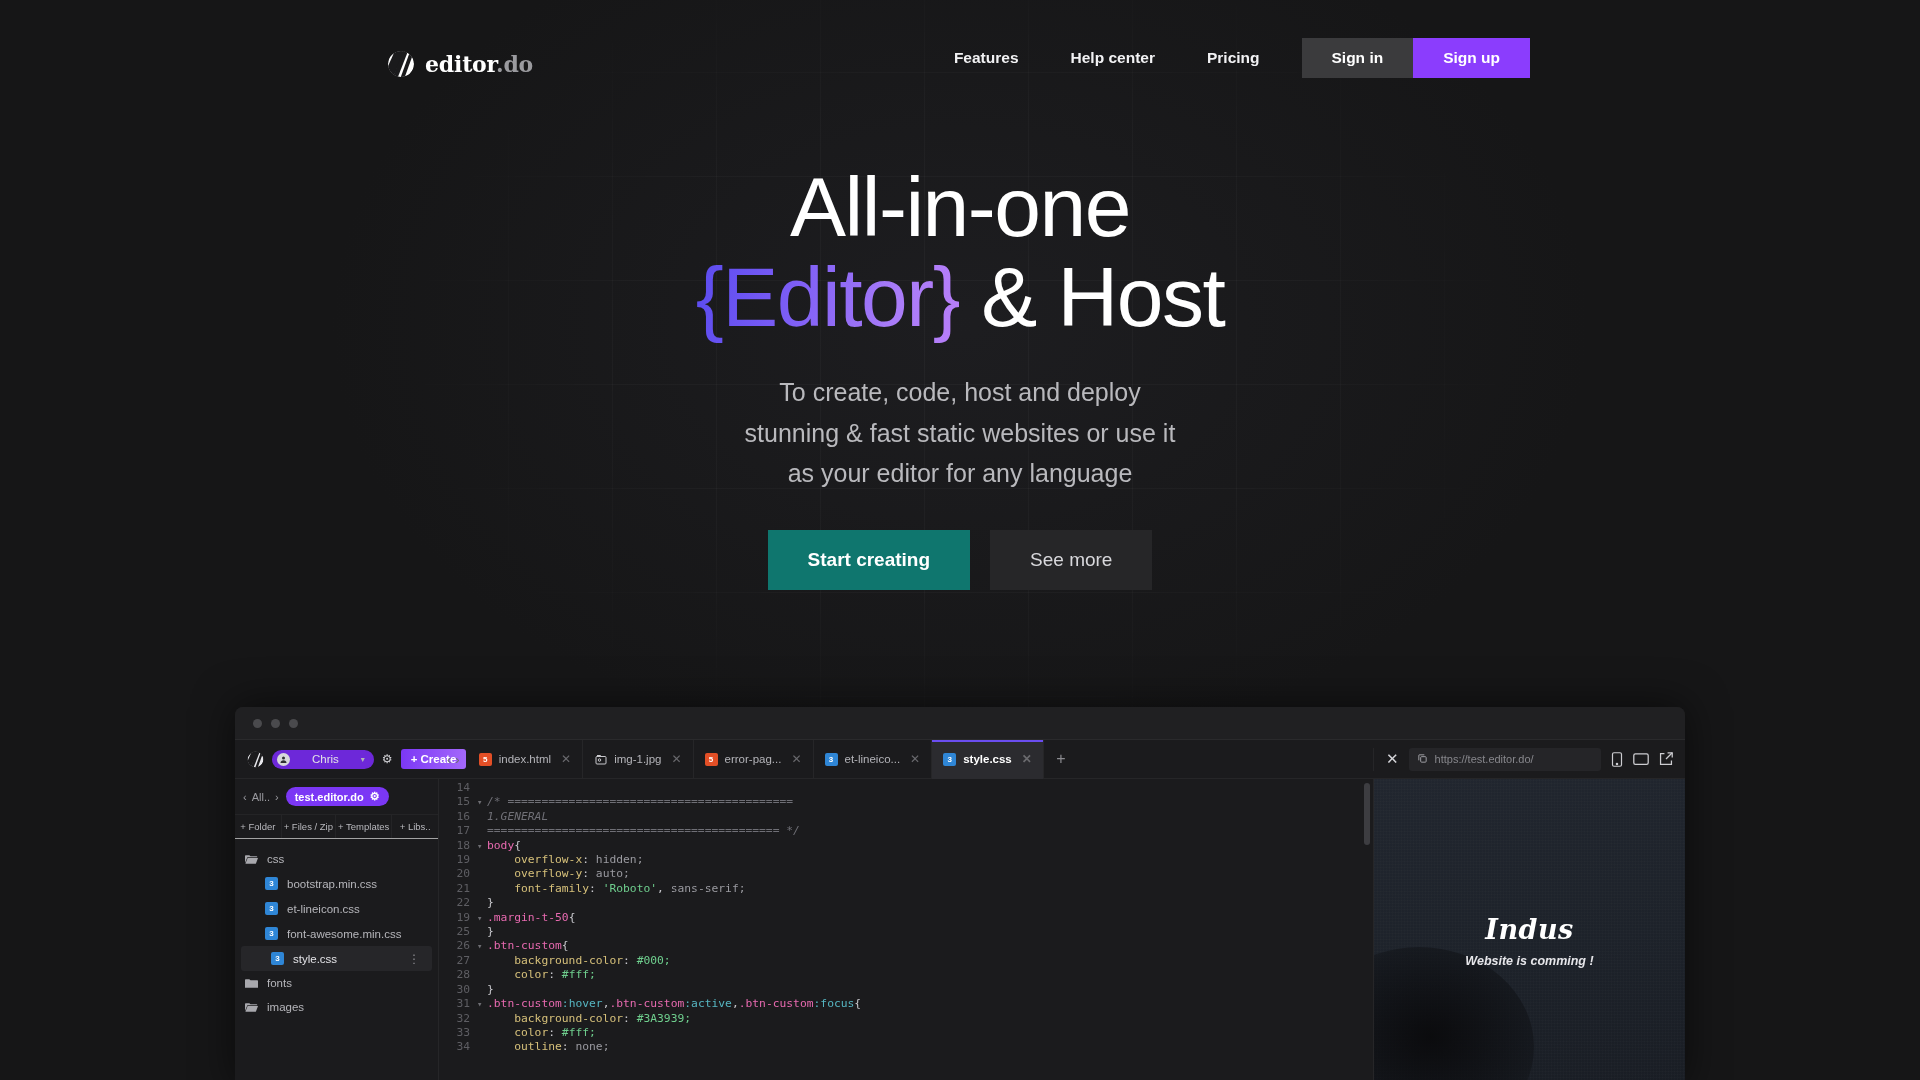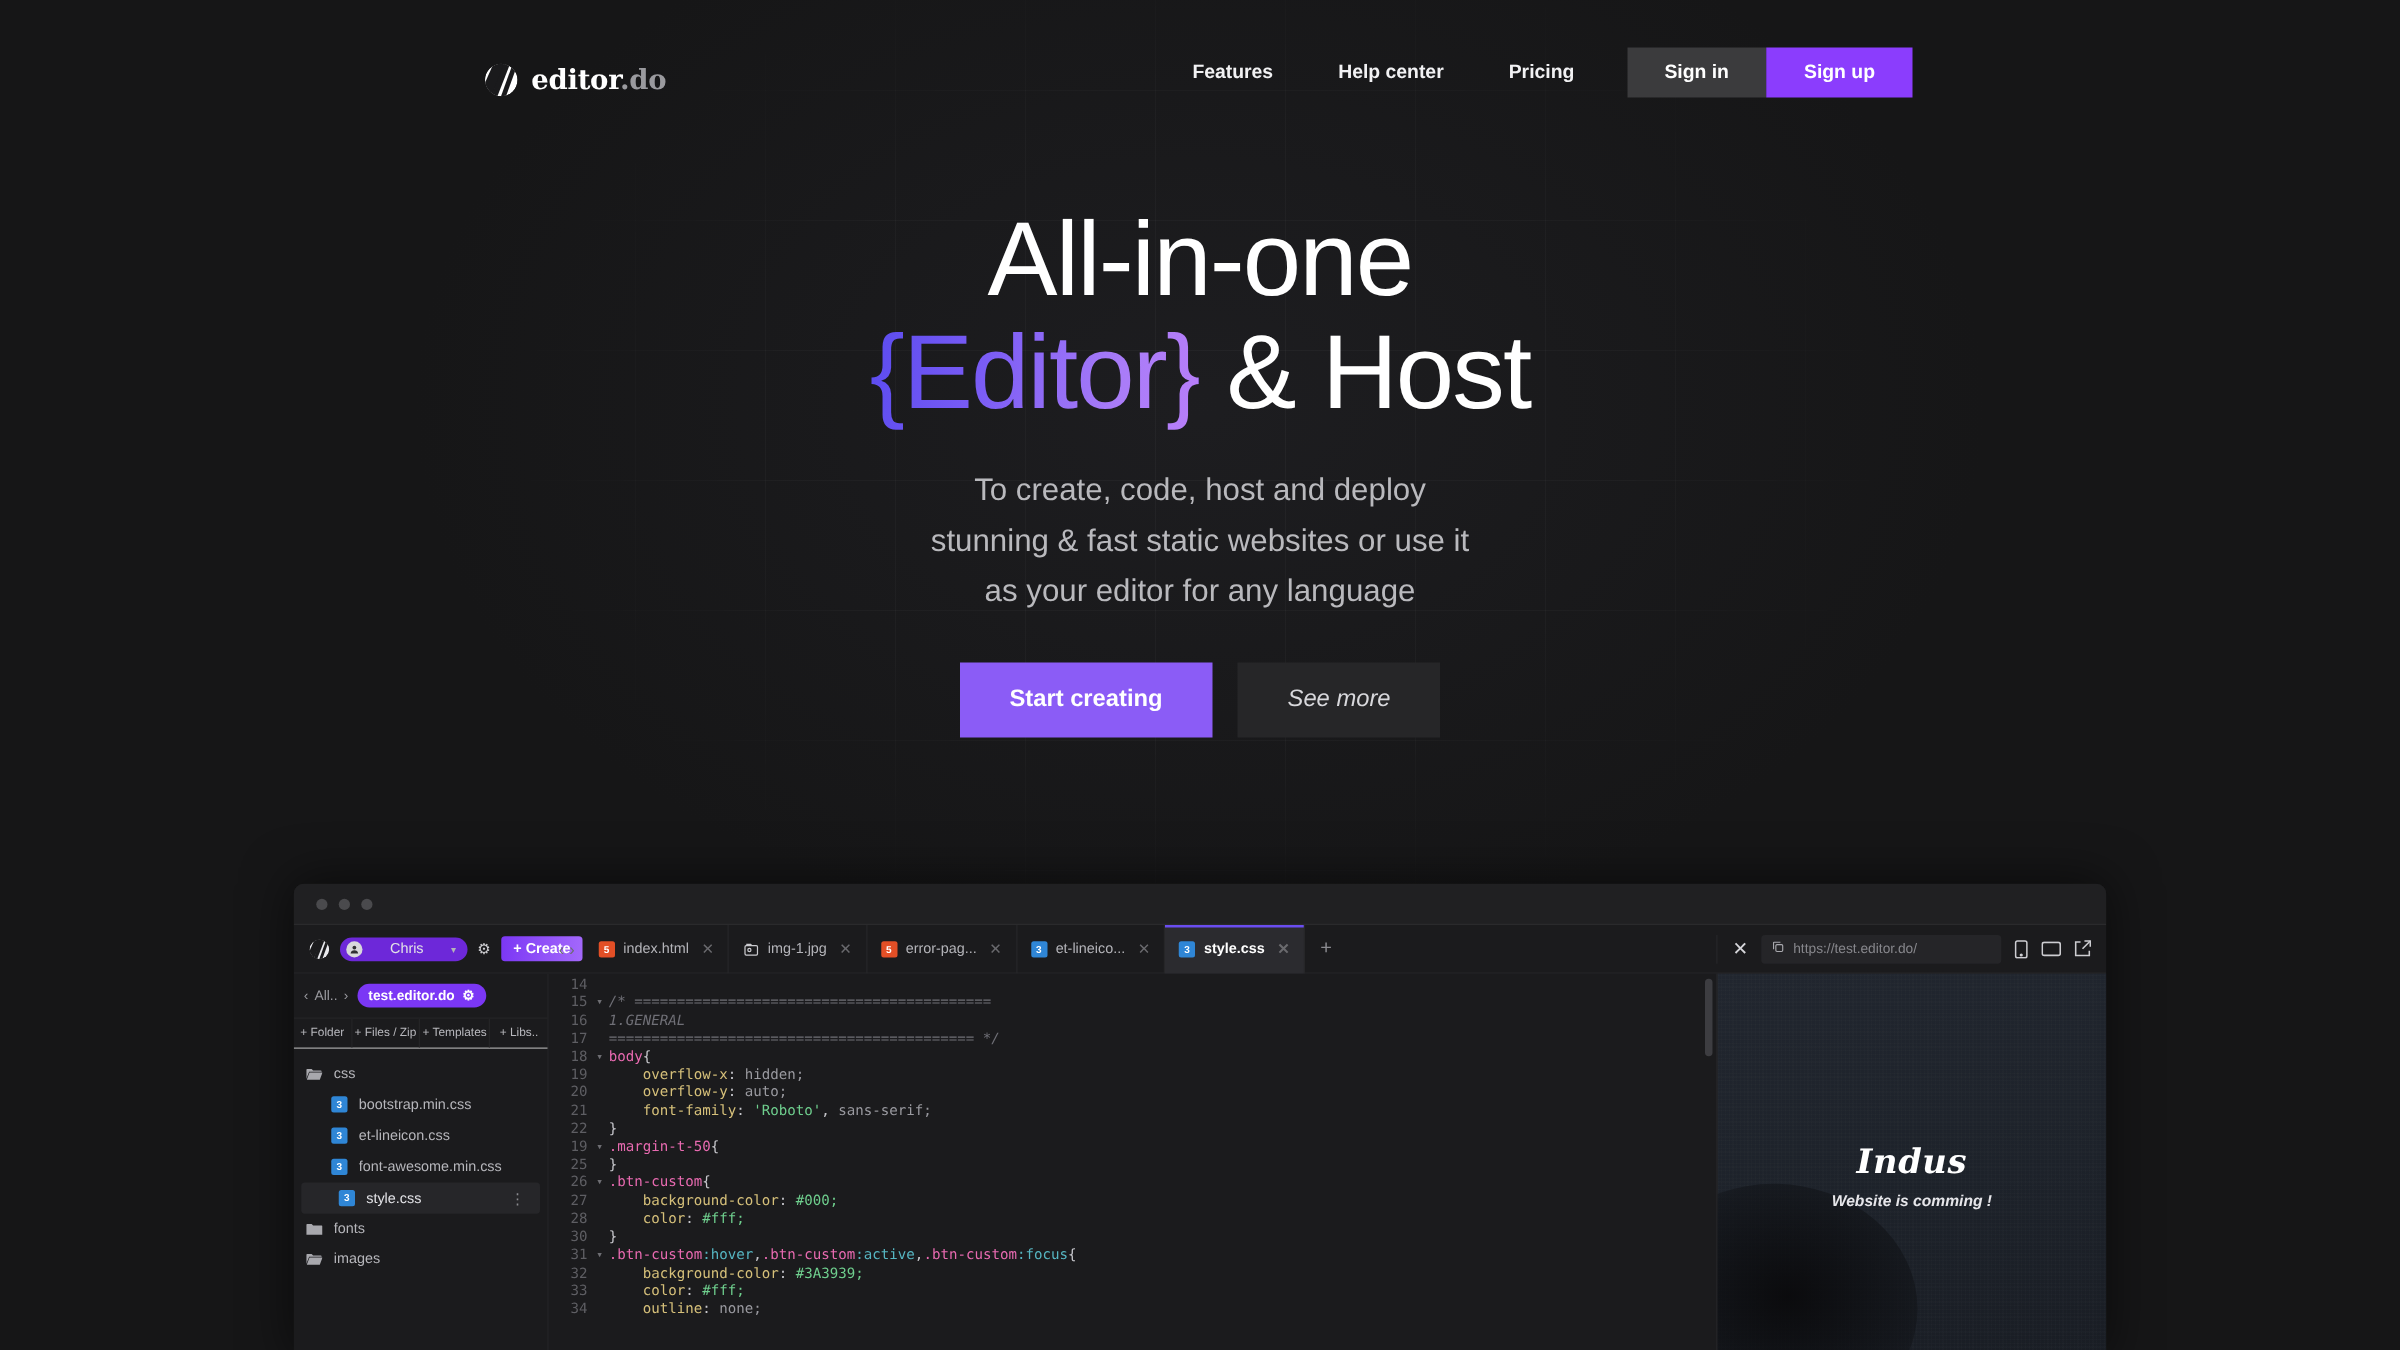--- a/index.html
+++ b/index.html
@@ -69,26 +69,26 @@
     background: linear-gradient(100deg, #5a4bef 0%, #7a5cf5 35%, #a97cf8 75%, #b87ef9 100%);
     -webkit-background-clip: text; background-clip: text;
     -webkit-text-fill-color: transparent; color: transparent;
   }
   .hero-sub {
     margin-top: 28px;
     font-size: 25px; line-height: 1.62; color: #b9b9bd; font-weight: 400;
   }
   .hero-cta { margin-top: 36px; display: flex; justify-content: center; gap: 20px; }
   .btn-start {
-    background: #8b5cf6; color: #fff; border: none; cursor: pointer;
+    background: #0f766e; color: #fff; border: none; cursor: pointer;
     font-size: 19px; font-weight: 700; padding: 19px 40px;
   }
   .btn-more {
     background: #262628; color: #d8d8dc; border: none; cursor: pointer;
-    font-size: 19px; font-weight: 400; padding: 19px 40px; font-style: italic;
+    font-size: 19px; font-weight: 400; padding: 19px 40px;
   }
 
   
   .editor-window {
     position: absolute; left: 235px; top: 707px; width: 1450px; height: 380px;
     background: #1c1c1e; border-radius: 8px 8px 0 0; overflow: hidden;
     box-shadow: 0 -2px 40px rgba(0,0,0,0.55);
     z-index: 25;
   }
   .win-titlebar {

